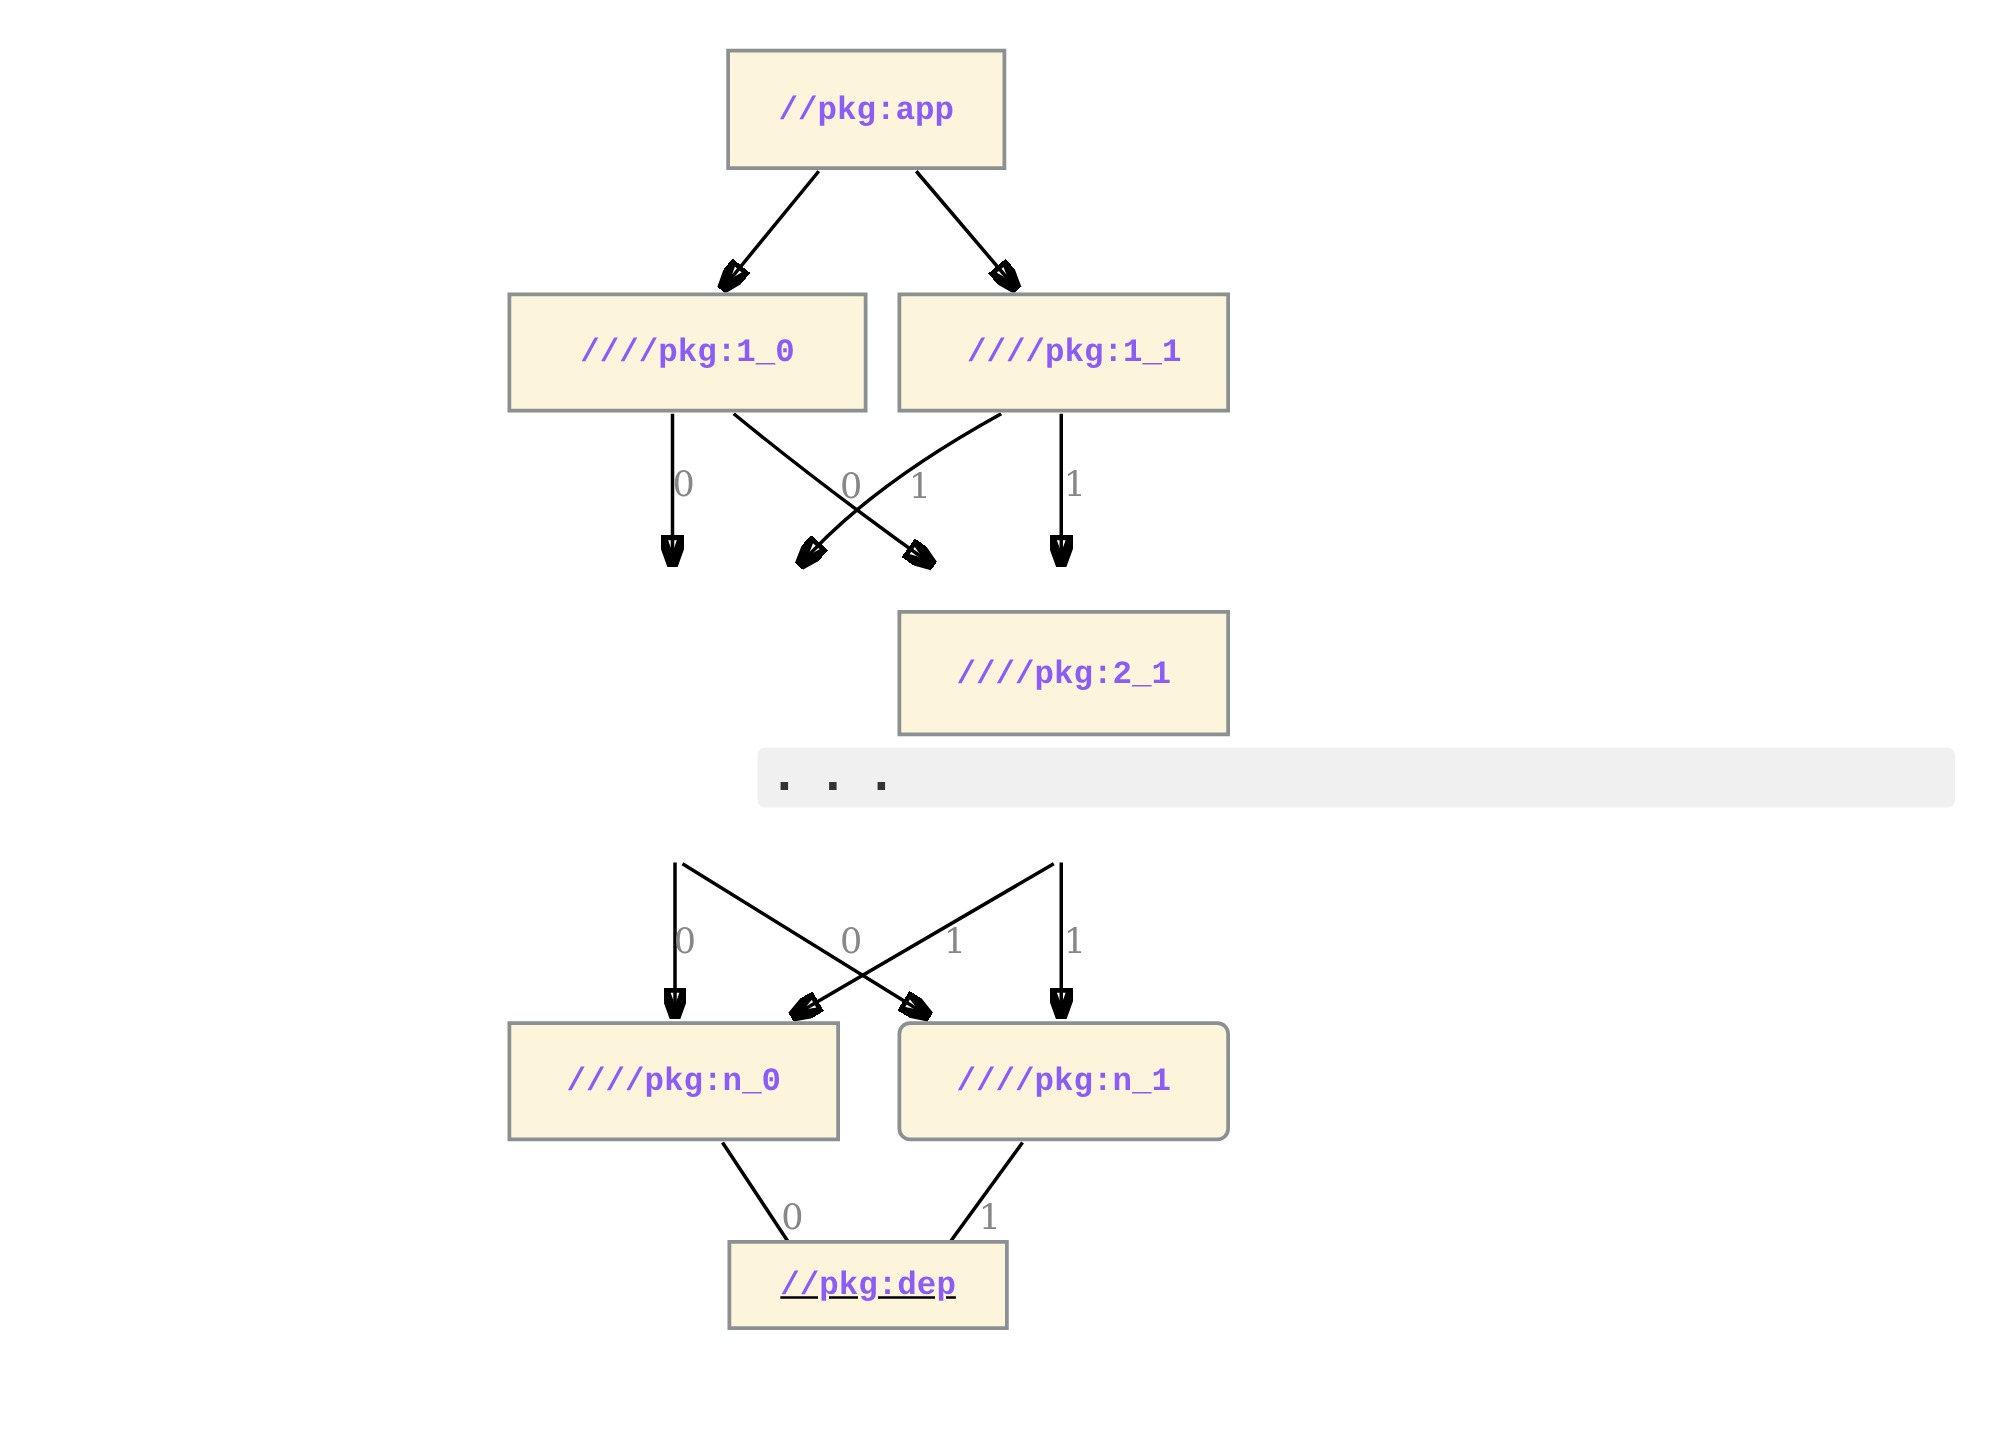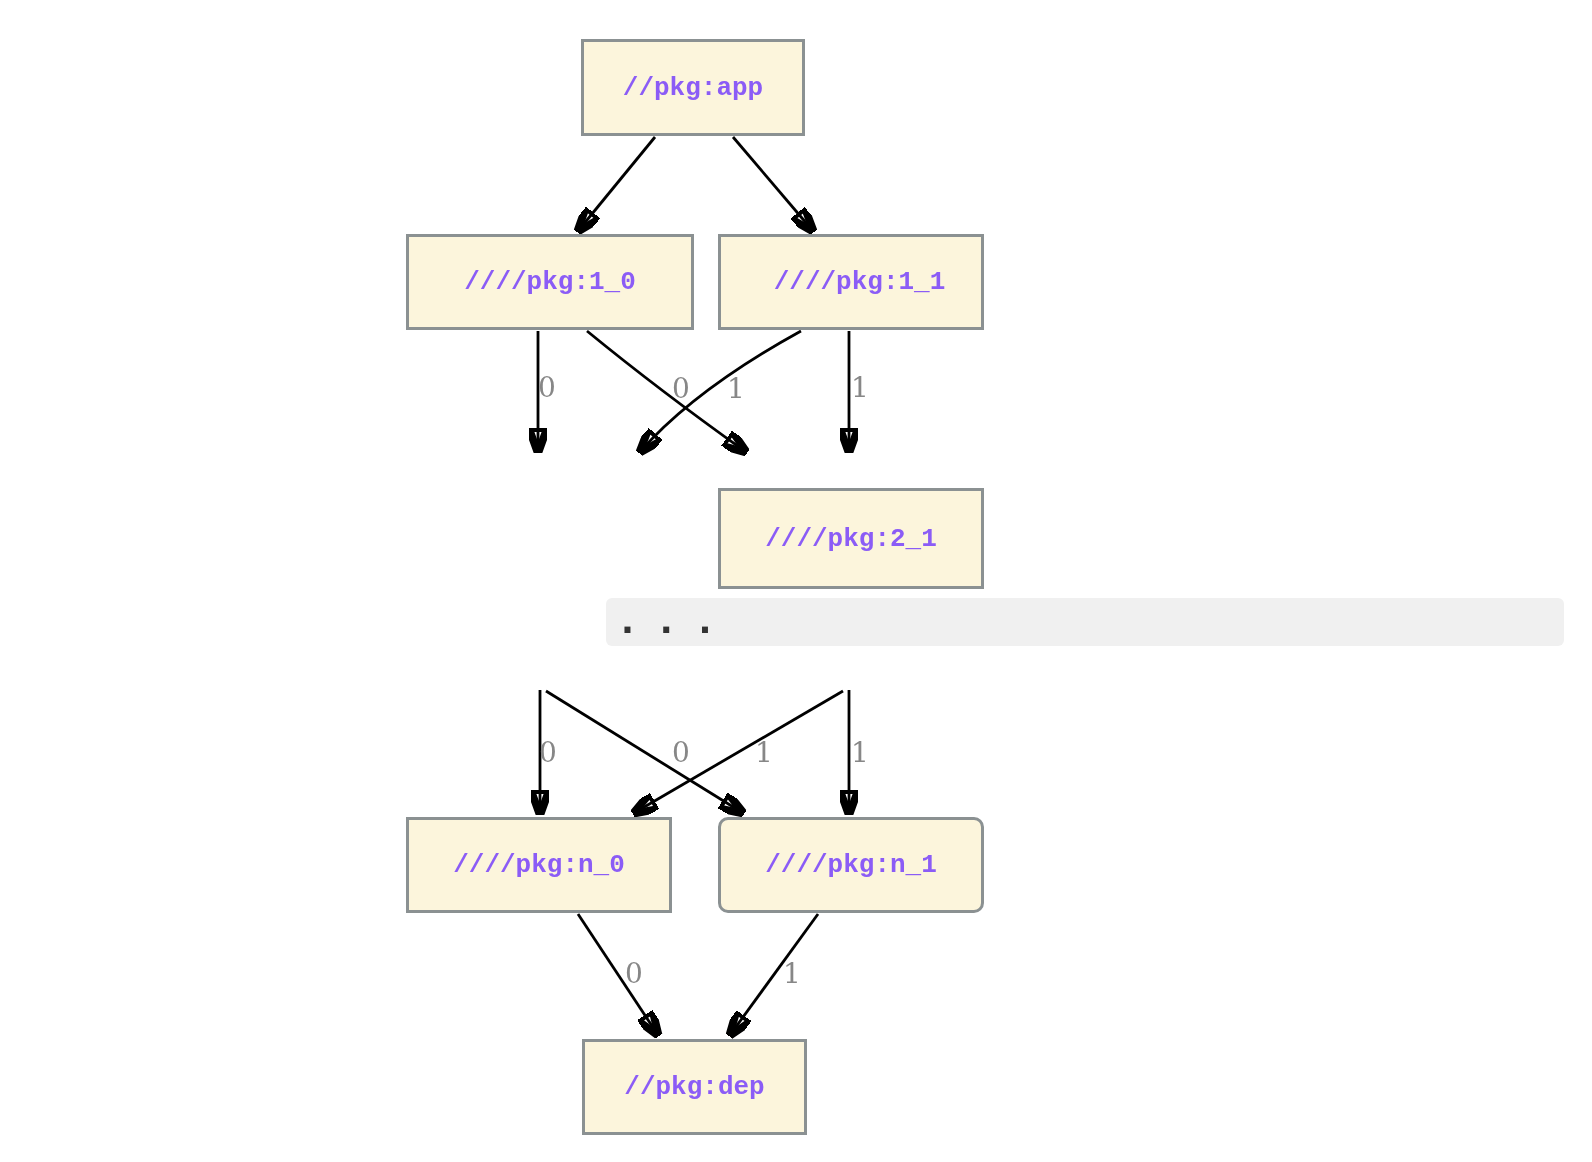--- a/index.html
+++ b/index.html
@@ -112,21 +112,21 @@
   </div>
 
   <div class="node" style="left:406px; top:817px; width:266px; height:96px;">
     <span class="node-label">////pkg:n_0</span>
   </div>
 
   <div class="node" style="left:718px; top:817px; width:266px; height:96px;border-radius:10px;">
     <span class="node-label">////pkg:n_1</span>
   </div>
 
-  <div class="node" style="left:582px; top:1039px; width:225px; height:96px;">
+  <div class="node" style="left:582px; top:992px; width:225px; height:72px;text-decoration:underline;">
     <span class="node-label">//pkg:dep</span>
   </div>
 
   <span class="edge-label" style="left:547px; top:388px;">0</span>
   <span class="edge-label" style="left:681px; top:389px;">0</span>
   <span class="edge-label" style="left:736px; top:389px;">1</span>
   <span class="edge-label" style="left:860px; top:388px;">1</span>
 
   <span class="edge-label" style="left:548px; top:753px;">0</span>
   <span class="edge-label" style="left:681px; top:753px;">0</span>

